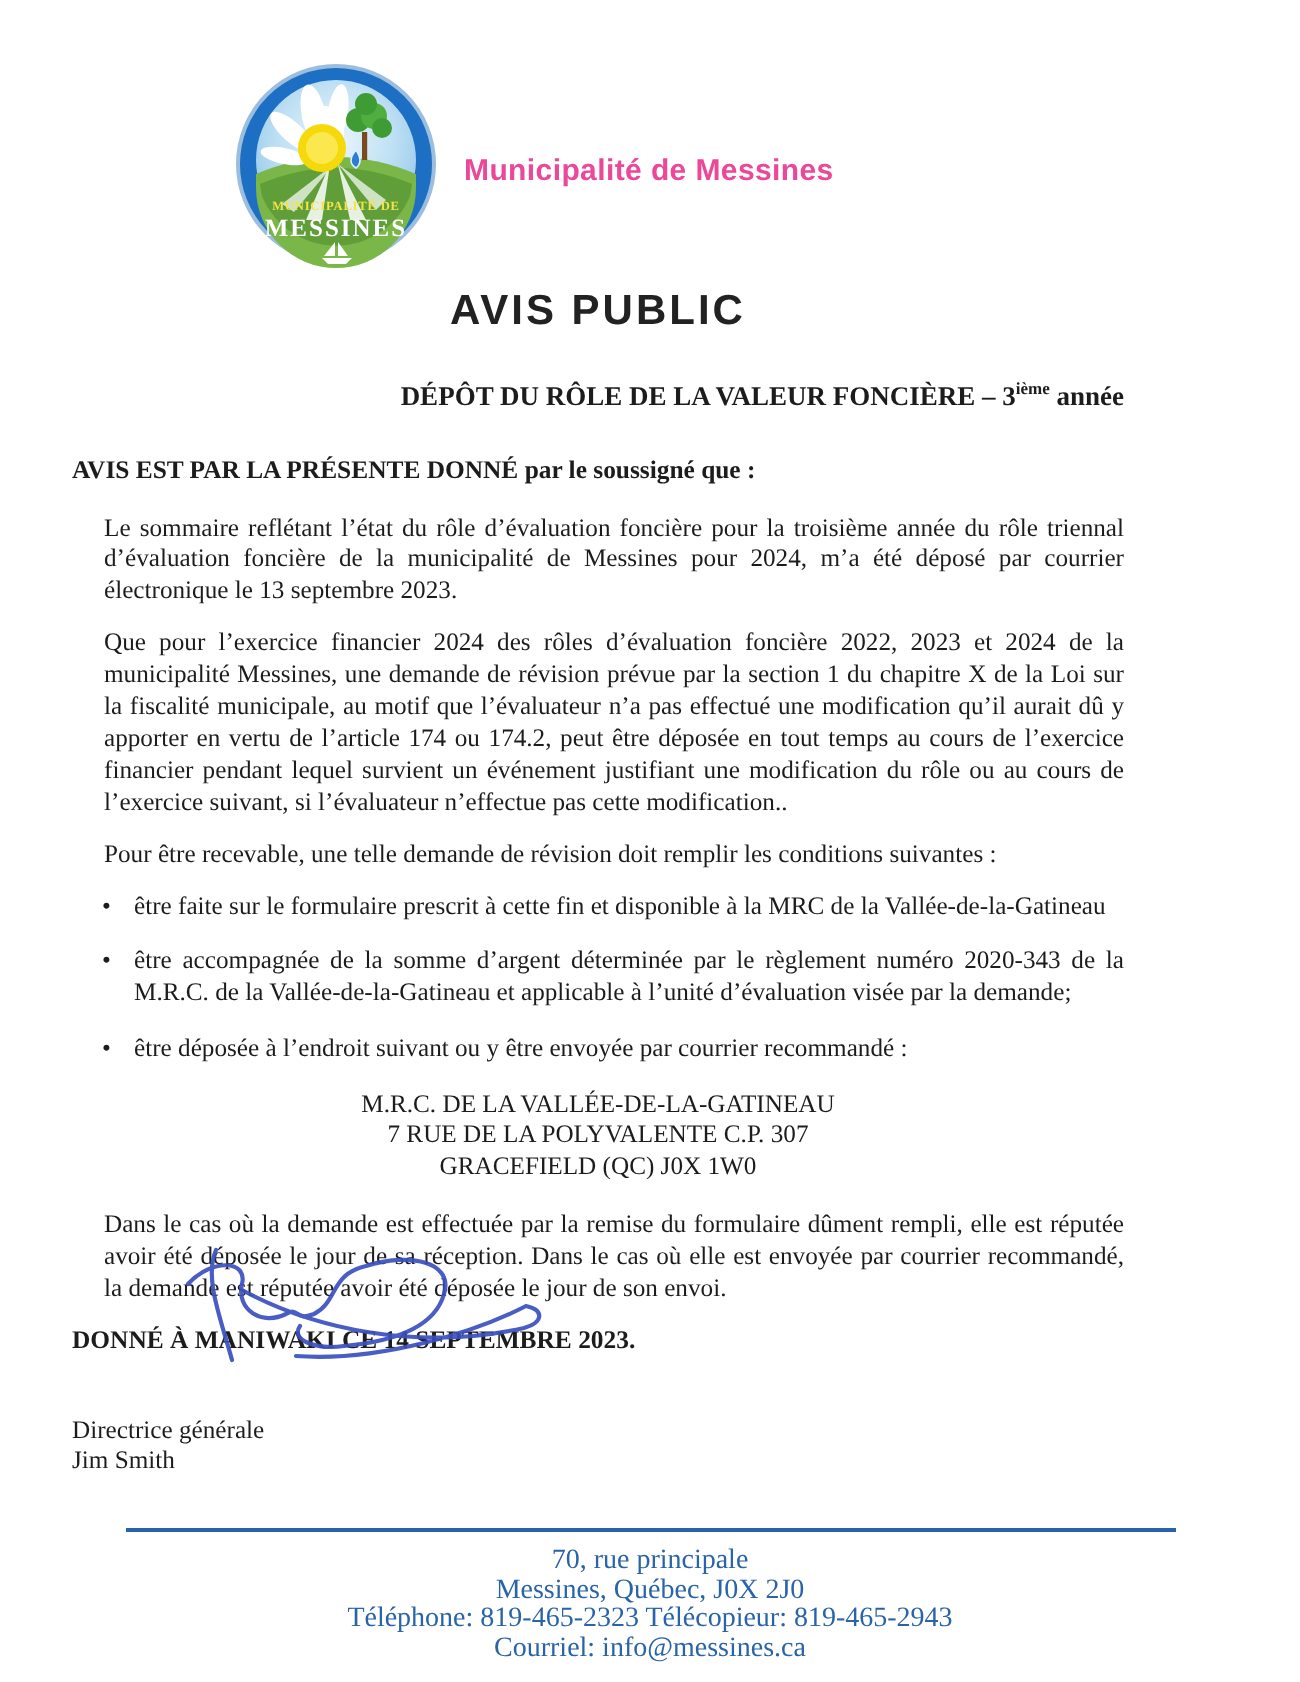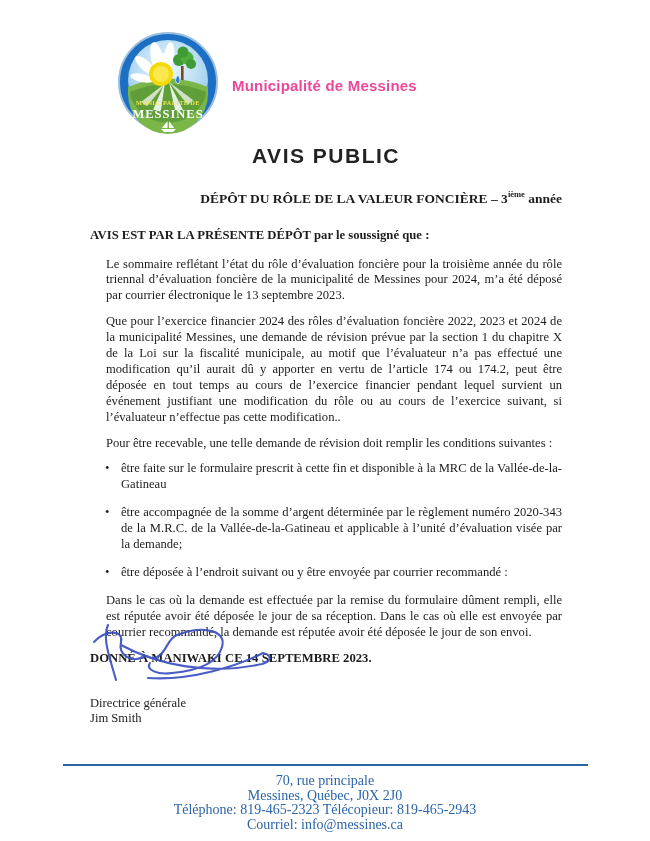--- a/index.html
+++ b/index.html
@@ -13,21 +13,21 @@
     position:absolute; left:232px; top:77px;
     font-family:"Liberation Sans", sans-serif; font-weight:bold;
     font-size:15px; color:#ec4899; letter-spacing:0.2px;
   }
   .slogan {
     position:absolute; left:282px; top:96px;
     font-family:"DejaVu Serif", serif; font-style:italic; font-weight:bold;
     font-size:16px; color:#55622c; letter-spacing:0.5px;
   }
   
-  .main { position:absolute; top:144px; left:0; right:0; padding:0 88px 0 90px; }
+  .main { position:absolute; top:144px; left:0; right:0; padding:0 88px 0 36px; }
   .doc-title {
     text-align:center; font-family:"Liberation Sans", sans-serif;
     font-weight:bold; font-size:21px; color:#222222; letter-spacing:1.5px;
     margin:0 0 21px 0;
   }
   .doc-subtitle {
     text-align:right; font-weight:bold; font-size:13.5px; margin:0 0 21px 0;
   }
   .doc-subtitle sup { font-size:8.5px; }
   .intro-line { font-size:12.7px; margin:0 0 14px 0; }
@@ -107,21 +107,21 @@
     </svg>
   </div>
   <div class="org-name">Municipalité de Messines</div>
 
   <div class="main">
 
     <div class="doc-title">AVIS PUBLIC</div>
 
     <div class="doc-subtitle"><span>DÉPÔT DU RÔLE DE LA VALEUR FONCIÈRE – 3</span><sup>ième</sup><span> année</span></div>
 
-    <div class="intro-line"><span class="b">AVIS EST PAR LA PRÉSENTE DÉPÔT</span><span class="b"> par le soussigné que :</span></div>
+    <div class="intro-line"><span class="b">AVIS EST PAR LA PRÉSENTE DONNÉ</span><span class="b"> par le soussigné que :</span></div>
 
     <p class="body-par">Le sommaire reflétant l’état du rôle d’évaluation foncière pour la troisième année du rôle triennal d’évaluation foncière de la municipalité de Messines pour 2024, m’a été déposé par courrier électronique le 13 septembre 2023.</p>
 
     <p class="body-par">Que pour l’exercice financier 2024 des rôles d’évaluation foncière 2022, 2023 et 2024 de la municipalité Messines, une demande de révision prévue par la section 1 du chapitre X de la Loi sur la fiscalité municipale, au motif que l’évaluateur n’a pas effectué une modification qu’il aurait dû y apporter en vertu de l’article 174 ou 174.2, peut être déposée en tout temps au cours de l’exercice financier pendant lequel survient un événement justifiant une modification du rôle ou au cours de l’exercice suivant, si l’évaluateur n’effectue pas cette modification..</p>
 
     <p class="body-par conditions">Pour être recevable, une telle demande de révision doit remplir les conditions suivantes :</p>
 
     <div>
       <div class="bullet-item">
         <span class="dot">•</span>
@@ -130,20 +130,25 @@
       <div class="bullet-item">
         <span class="dot">•</span>
         <span class="btxt">être accompagnée de la somme d’argent déterminée par le règlement numéro 2020-343 de la M.R.C. de la Vallée-de-la-Gatineau  et applicable à l’unité d’évaluation visée par la demande;</span>
       </div>
       <div class="bullet-item">
         <span class="dot">•</span>
         <span class="btxt">être déposée à l’endroit suivant ou y être envoyée par courrier recommandé :</span>
       </div>
     </div>
 
+    <div class="address-block">
+      <div>M.R.C. DE LA VALLÉE-DE-LA-GATINEAU</div>
+      <div>7 RUE DE LA POLYVALENTE C.P. 307</div>
+      <div>GRACEFIELD  (QC)  J0X 1W0</div>
+    </div>
 
     <p class="body-par">Dans le cas où la demande est effectuée par la remise du formulaire dûment rempli, elle est réputée avoir été déposée le jour de sa réception.  Dans le cas où elle est envoyée par courrier recommandé, la demande est réputée avoir été déposée le jour de son envoi.</p>
 
     <div class="given-line">DONNÉ À MANIWAKI CE 14 SEPTEMBRE 2023.</div>
 
     <div class="signer">
       <div>Directrice générale</div>
       <div>Jim Smith</div>
     </div>
   </div>

